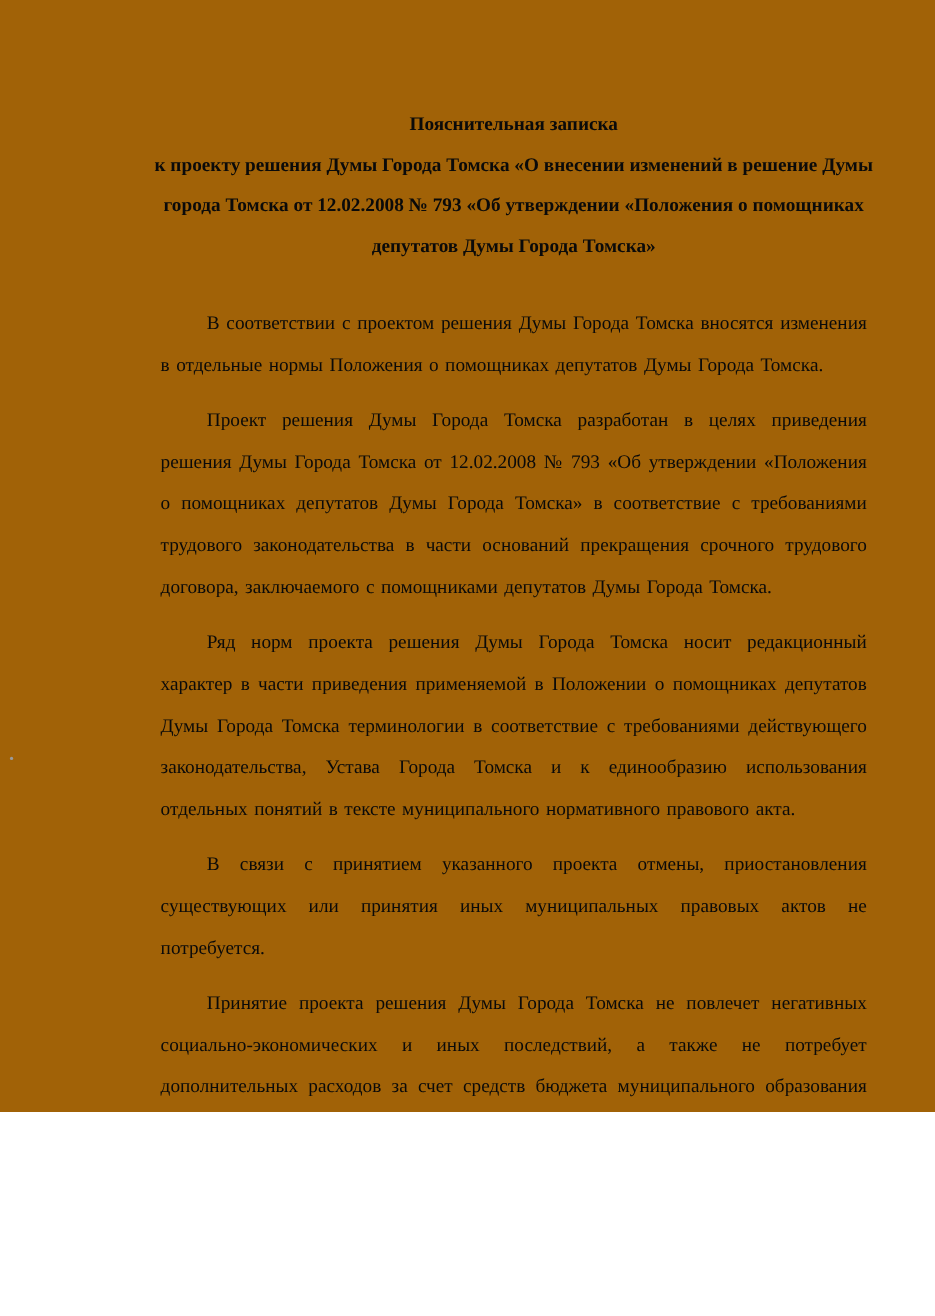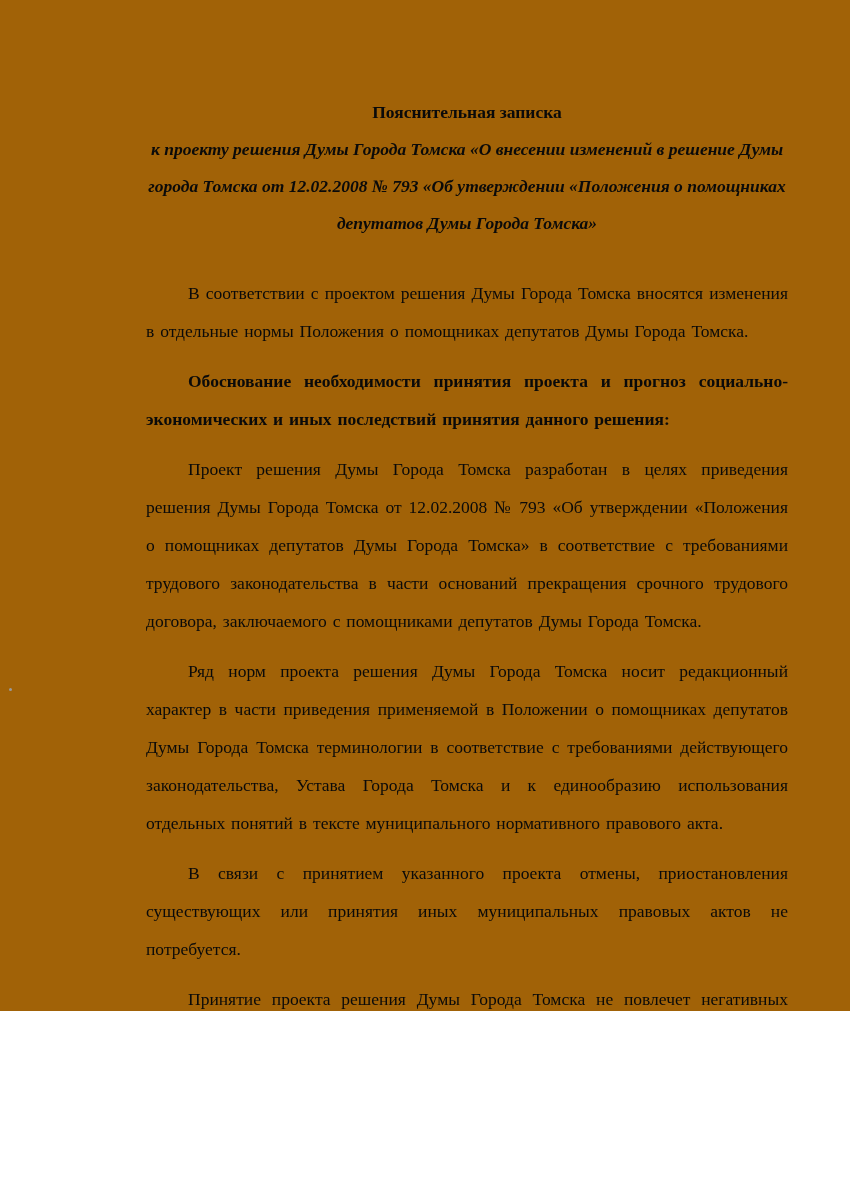--- a/index.html
+++ b/index.html
@@ -24,21 +24,20 @@
     font-weight: bold;
     font-size: 17.5px;
     line-height: 37px;
   }
   .title-line1 {
     margin: 0;
   }
   .title-rest {
     margin: 0;
     padding: 0 4px;
-    font-style: italic;
   }
   .body-block {
     margin-top: 32px;
   }
   p.para {
     margin: 12px;
     text-align: justify;
     text-indent: 42px;
     font-size: 17.5px;
     line-height: 38px;
@@ -89,21 +88,20 @@
   <div class="speck"></div>
   <div class="content">
 
     <div class="title-block">
       <p class="title-line1">Пояснительная записка</p>
       <p class="title-rest">к проекту решения Думы Города Томска «О внесении изменений в решение Думы города Томска от 12.02.2008 № 793 «Об утверждении «Положения о помощниках депутатов Думы Города Томска»</p>
     </div>
 
     <div class="body-block">
       <p class="para">В соответствии с проектом решения Думы Города Томска вносятся изменения в отдельные нормы Положения о помощниках депутатов Думы Города Томска.</p>
-      <p class="para bold">Обоснование необходимости принятия проекта и прогноз социально-экономических и иных последствий принятия данного решения:</p>
       <p class="para">Проект решения Думы Города Томска разработан в целях приведения решения Думы Города Томска от 12.02.2008 № 793 «Об утверждении «Положения о помощниках депутатов Думы Города Томска» в соответствие с требованиями трудового законодательства в части оснований прекращения срочного трудового договора, заключаемого с помощниками депутатов Думы Города Томска.</p>
       <p class="para">Ряд норм проекта решения Думы Города Томска носит редакционный характер в части приведения применяемой в Положении о помощниках депутатов Думы Города Томска терминологии в соответствие с требованиями действующего законодательства, Устава Города Томска и к единообразию использования отдельных понятий в тексте муниципального нормативного правового акта.</p>
       <p class="para">В связи с принятием указанного проекта отмены, приостановления существующих или принятия иных муниципальных правовых актов не потребуется.</p>
       <p class="para">Принятие проекта решения Думы Города Томска не повлечет негативных социально-экономических и иных последствий, а также не потребует дополнительных расходов за счет средств бюджета муниципального образования «Город Томск».</p>
     </div>
 
     <div class="sig-row">
       <div class="sig-left">
         <div>председатель постоянной</div>
         <div>Депутат Думы Города Томска,</div>

